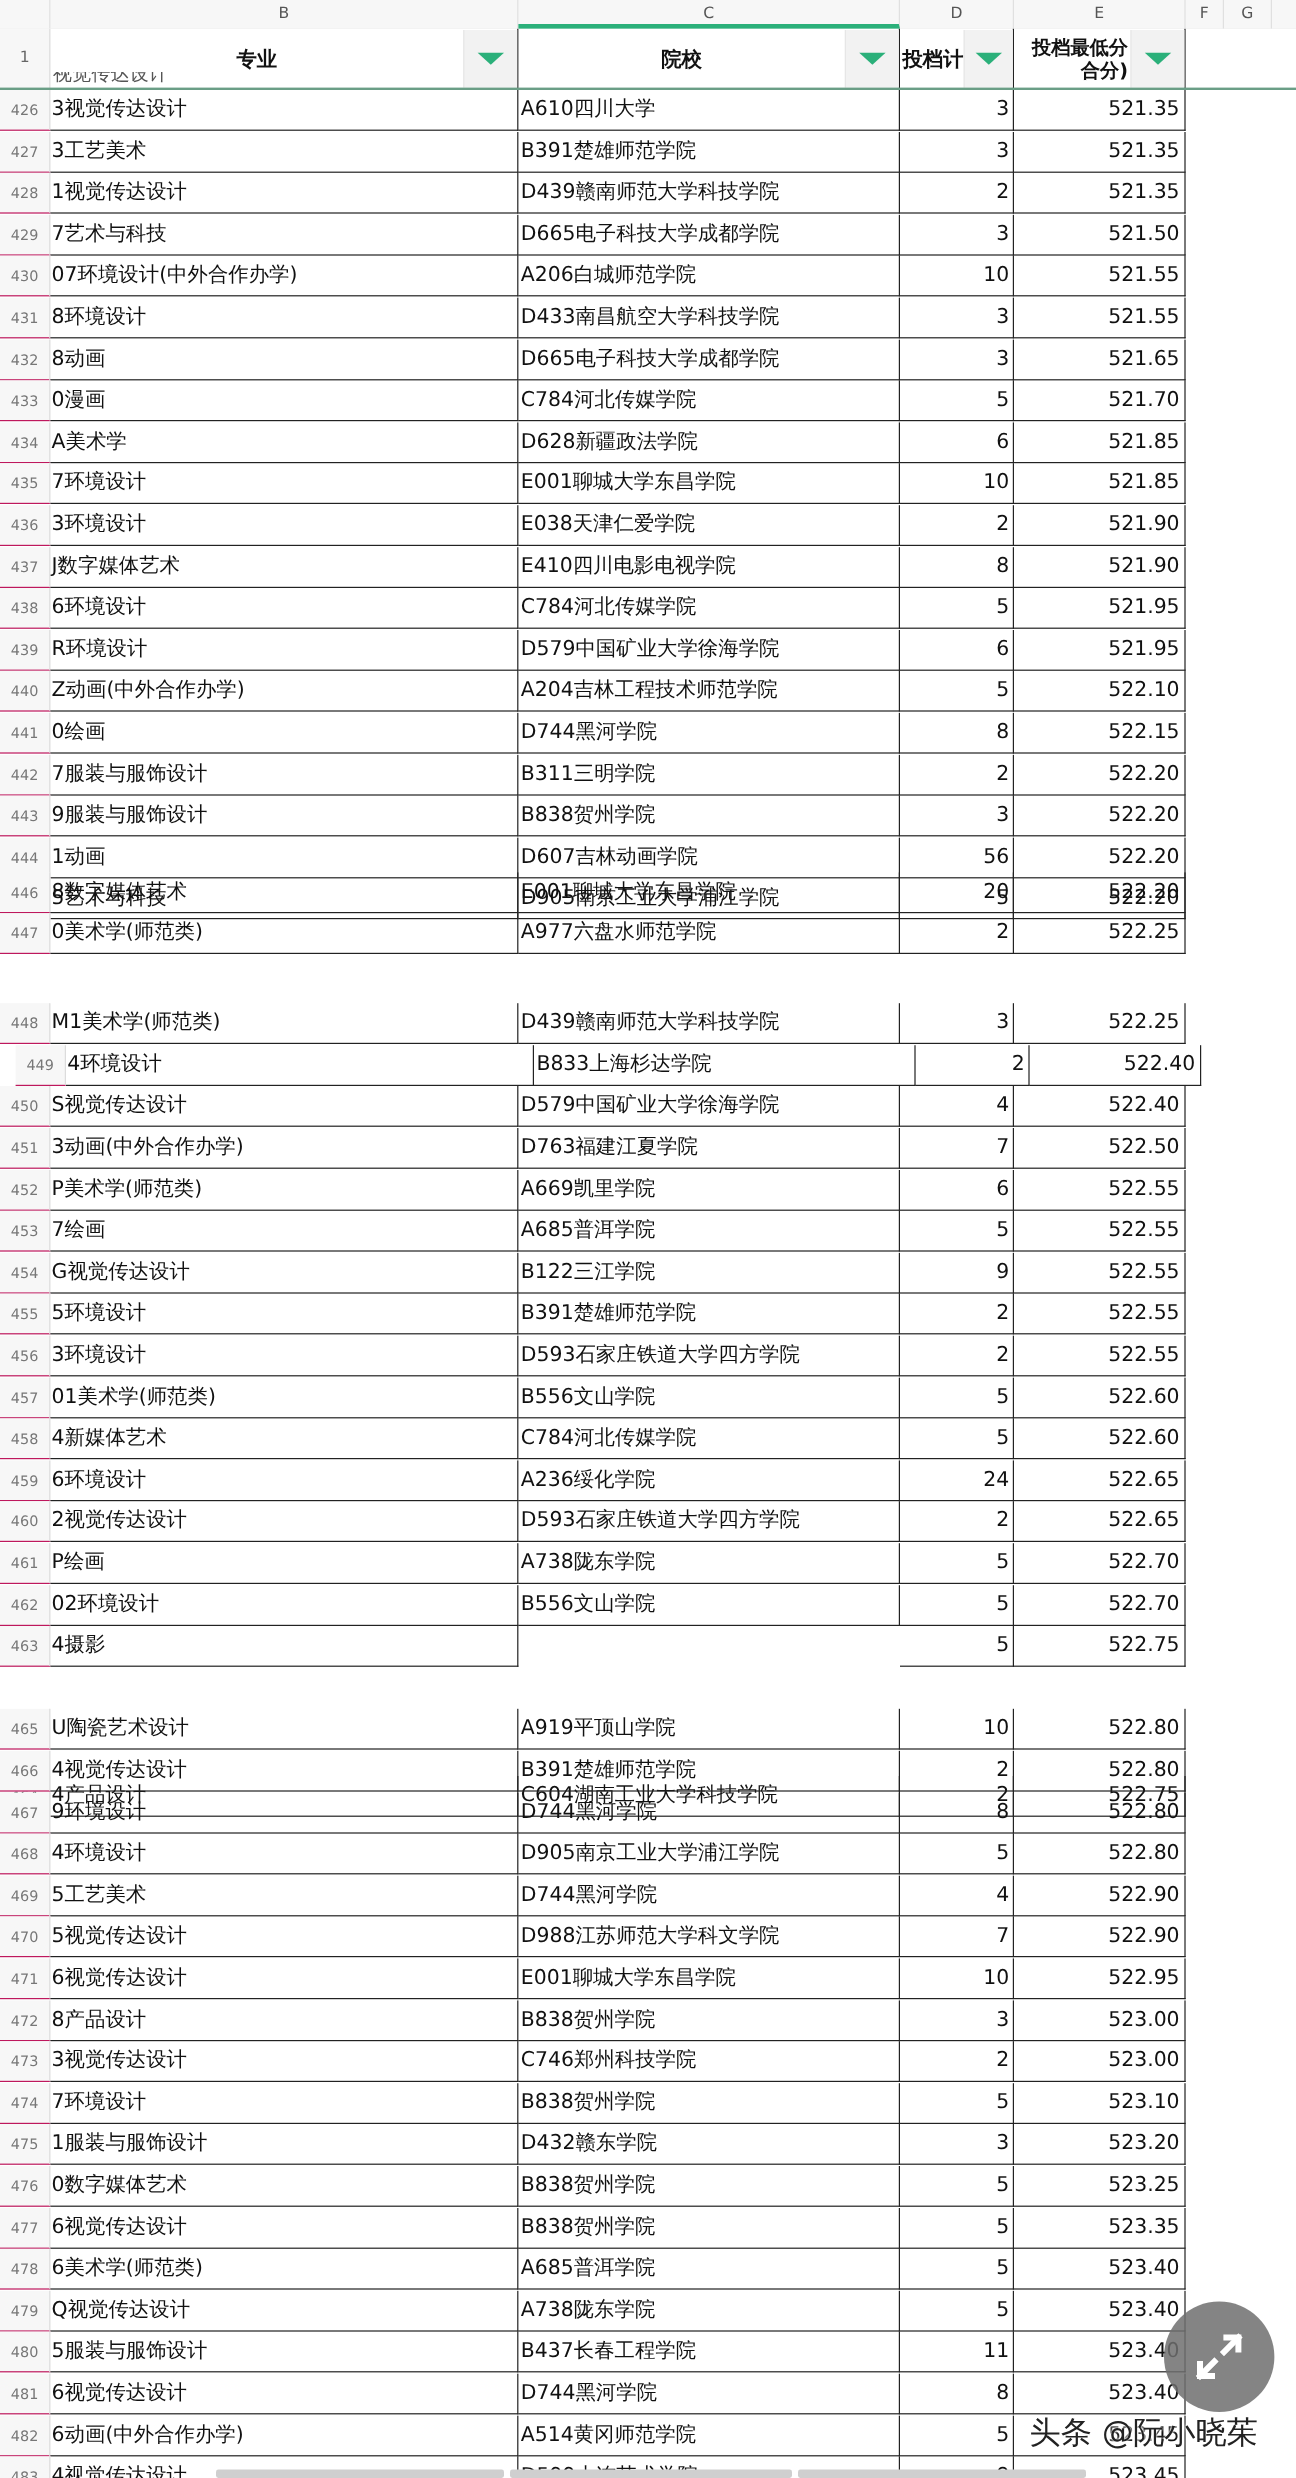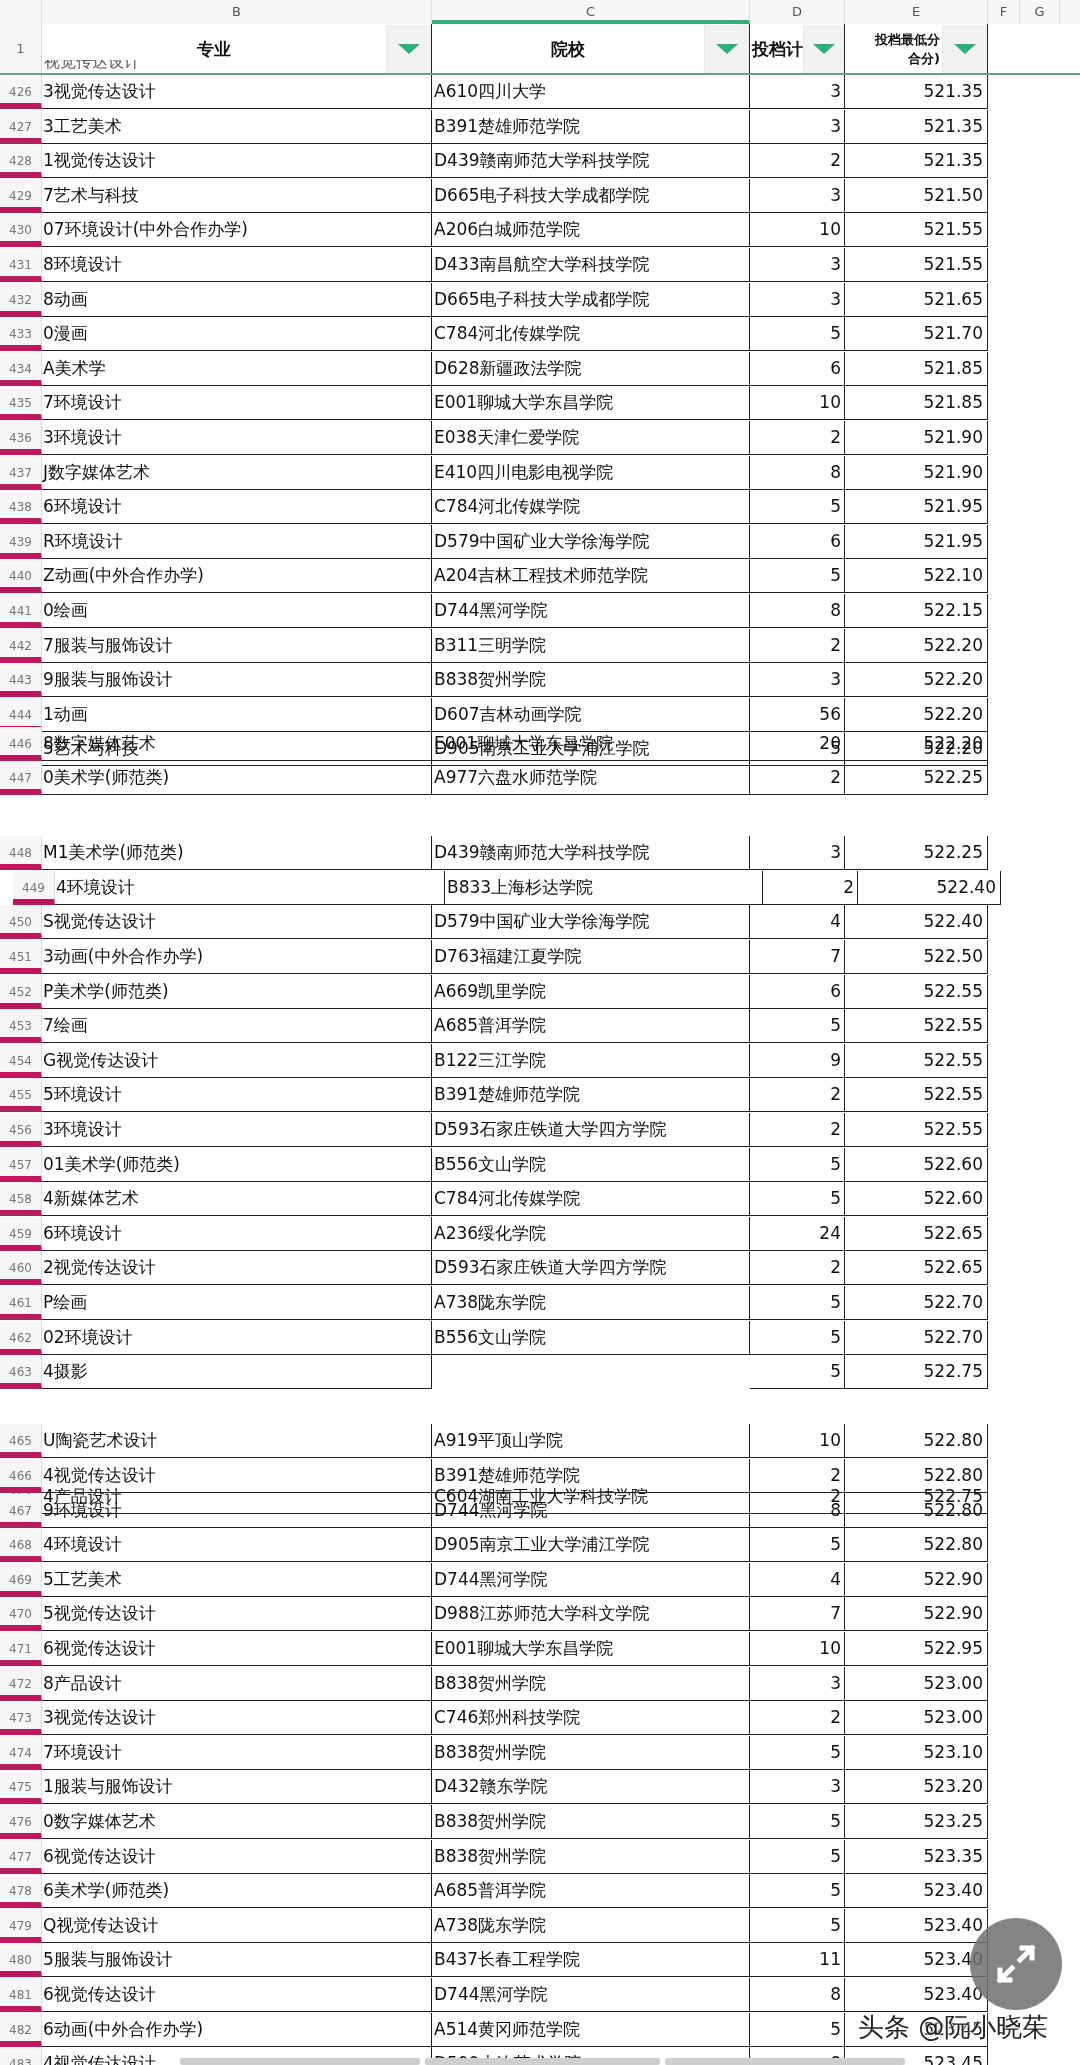--- a/index.html
+++ b/index.html
@@ -11,32 +11,32 @@
                font-size:13px; color:#555; border-right:1px solid #e0e0e0; box-sizing:border-box; }
   .colhdr .c.active { border-bottom:4px solid #2bb07a; color:#555; }
   .hdrrow { position:absolute; top:24px; left:0; width:1080px; height:50px; background:#fff; }
   .hdrrow .rn { position:absolute; left:0; top:0; width:42px; height:50px; line-height:50px;
                 text-align:center; font-size:13px; color:#666; background:#f7f7f7;
                 border-right:1px solid #dcdcdc; box-sizing:border-box; }
   .hcell { position:absolute; top:0; height:50px; box-sizing:border-box; border-right:1px solid #222;
            font-size:17px; font-weight:bold; display:flex; align-items:center; justify-content:center; }
   .hcell .lbl { flex:1; text-align:center; }
   .hcell .lbl.left { text-align:left; padding-left:2px; }
-  .hcell .lbl.small { font-size:13px; line-height:19px; }
+  .hcell .lbl.small { font-size:16px; line-height:19px; }
   .fbtn { width:44px; height:48px; background:#f2f2f2; display:flex; align-items:center;
           justify-content:center; border-left:1px solid #e6e6e6; flex:none; }
   .tri { width:0; height:0; border-left:11px solid transparent; border-right:11px solid transparent;
          border-top:10px solid #2bb07a; }
   .freeze { position:absolute; top:73px; left:0; width:1080px; height:2px; background:#6a9e86; }
   .ghost { position:absolute; top:60px; height:13px; overflow:hidden; font-size:16px; color:#333; }
   .grid { position:absolute; left:0; top:75px; width:1080px; }
   .row { position:absolute; left:0; width:1080px; height:34px; }
   .row .rn { position:absolute; left:0; top:0; width:42px; height:34px; line-height:34px;
              text-align:center; font-size:12px; color:#777; background:#f7f7f7;
-             border-right:1px solid #dcdcdc; border-bottom:6px solid #be185d; box-sizing:border-box; }
+             border-right:1px solid #dcdcdc; border-bottom:1px solid #be185d; box-sizing:border-box; }
   .cell { position:absolute; top:0; height:34px; line-height:33px; box-sizing:border-box;
           border-right:1px solid #222; border-bottom:1px solid #222; font-size:17px;
           white-space:nowrap; overflow:hidden; }
   .cB { left:42px; width:390px; padding-left:1px; }
   .cC { left:432px; width:318px; padding-left:2px; }
   .cD { left:750px; width:95px; text-align:right; padding-right:3px; }
   .cE { left:845px; width:143px; text-align:right; padding-right:4px; }
   .hscroll { position:absolute; top:2058px; height:7px; background:#cfcfcf; border-radius:2px; }
   .fab { position:absolute; left:970px; top:1918px; width:92px; height:92px; border-radius:50%;
          background:rgba(110,110,110,0.85); display:flex; align-items:center; justify-content:center; }

